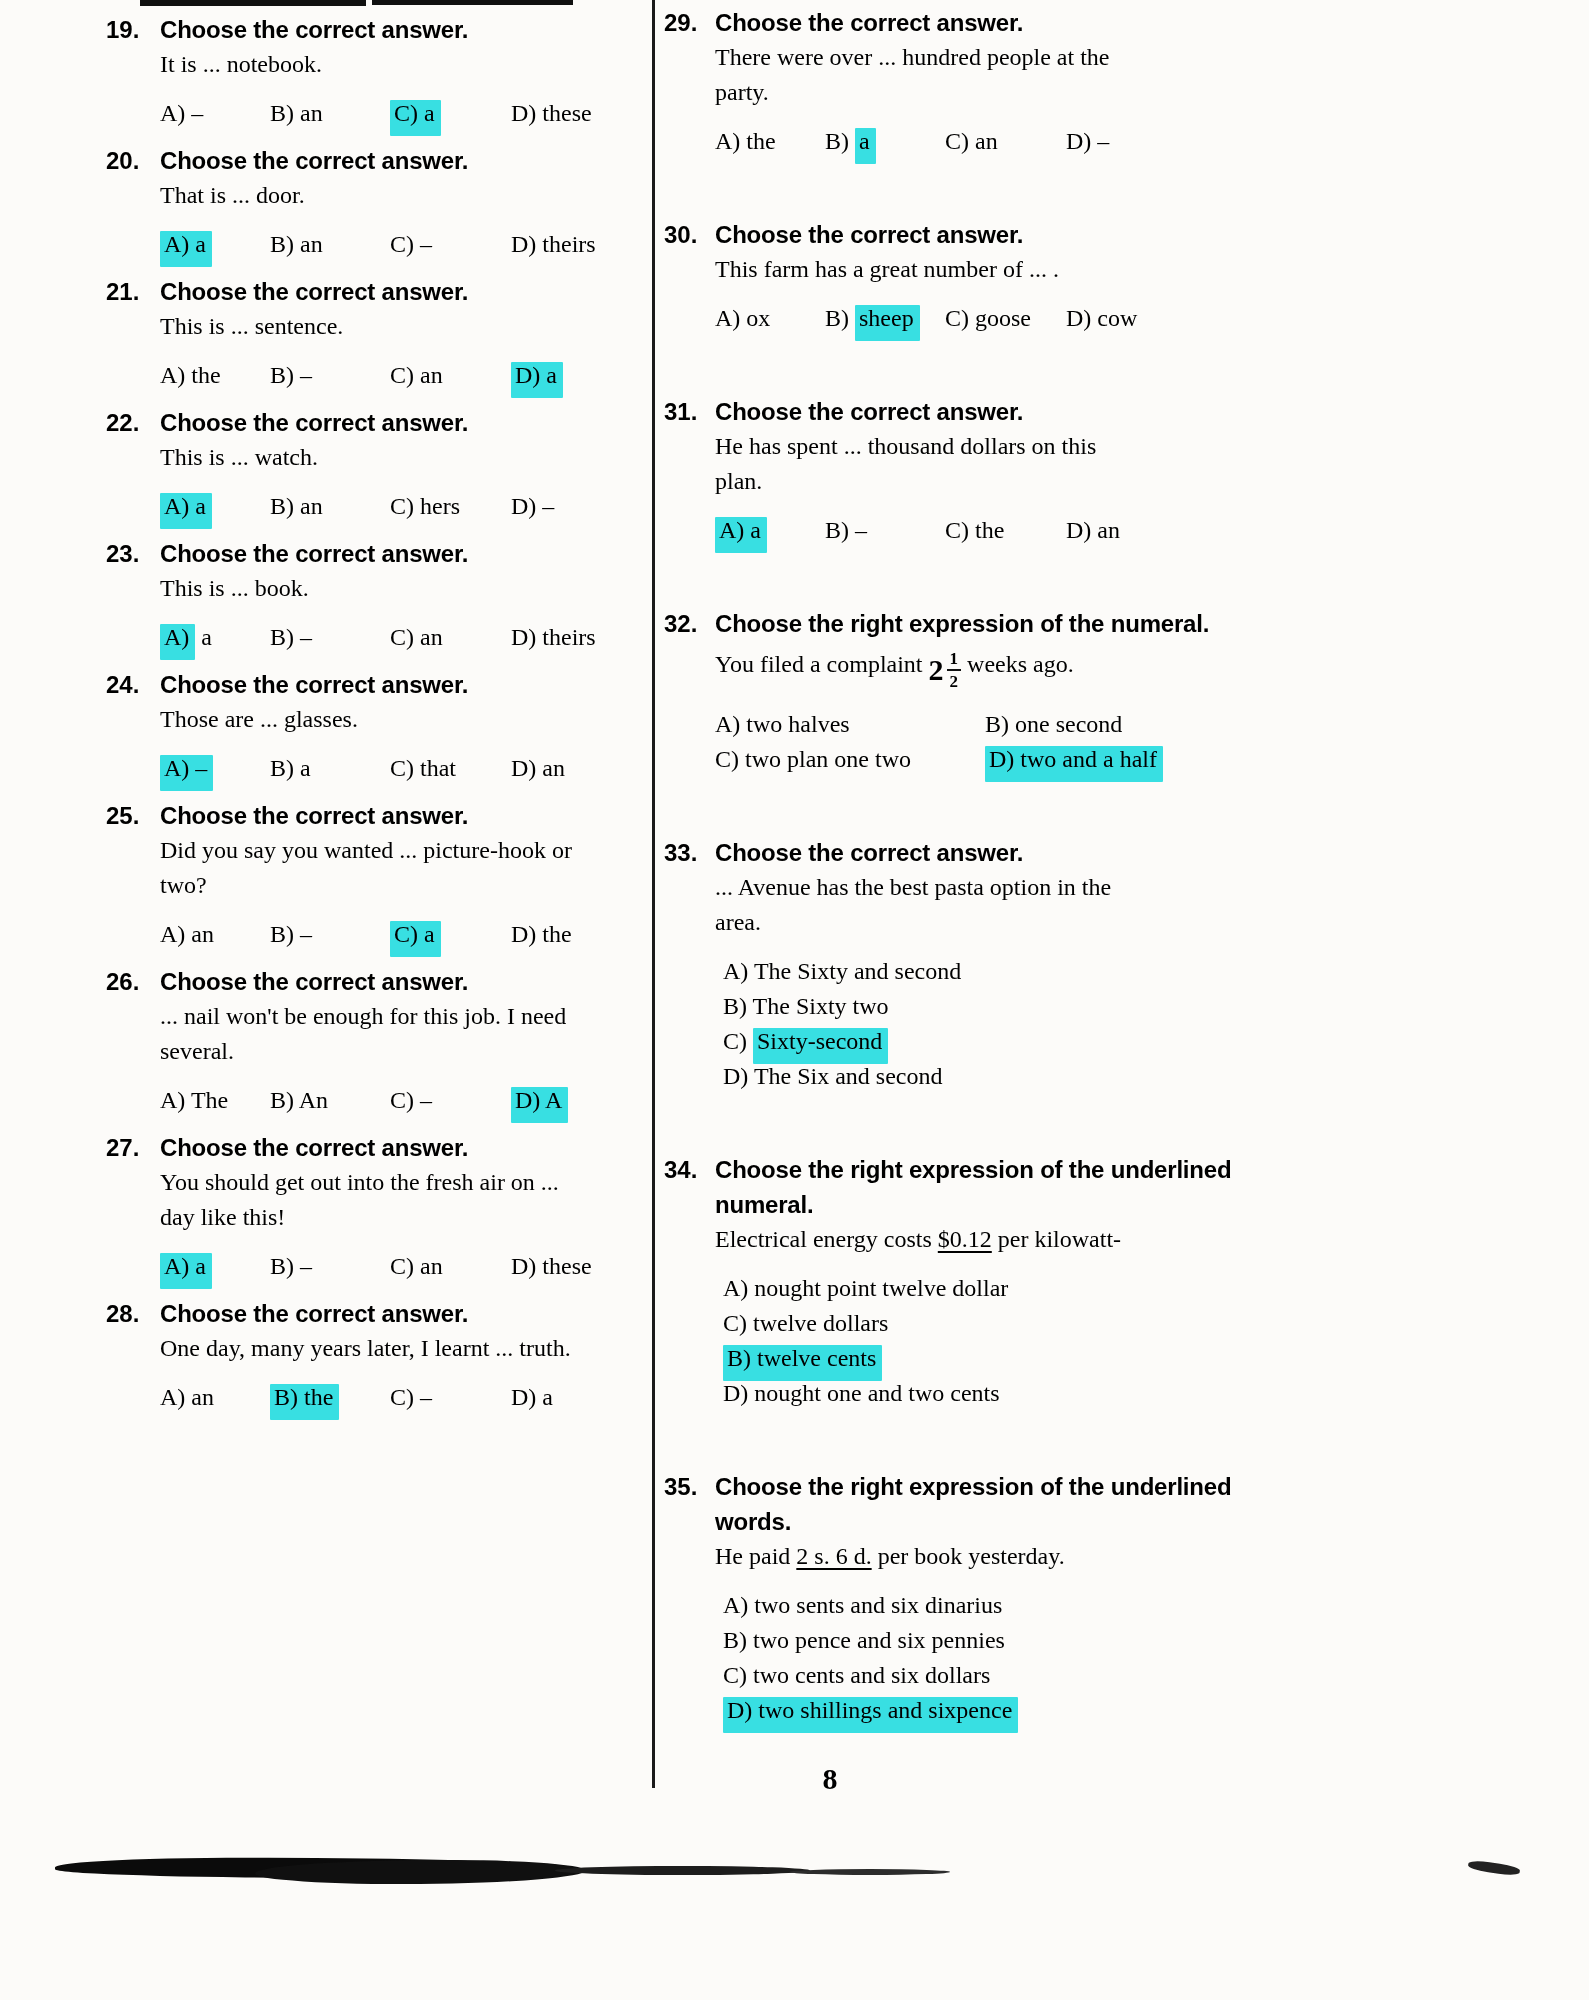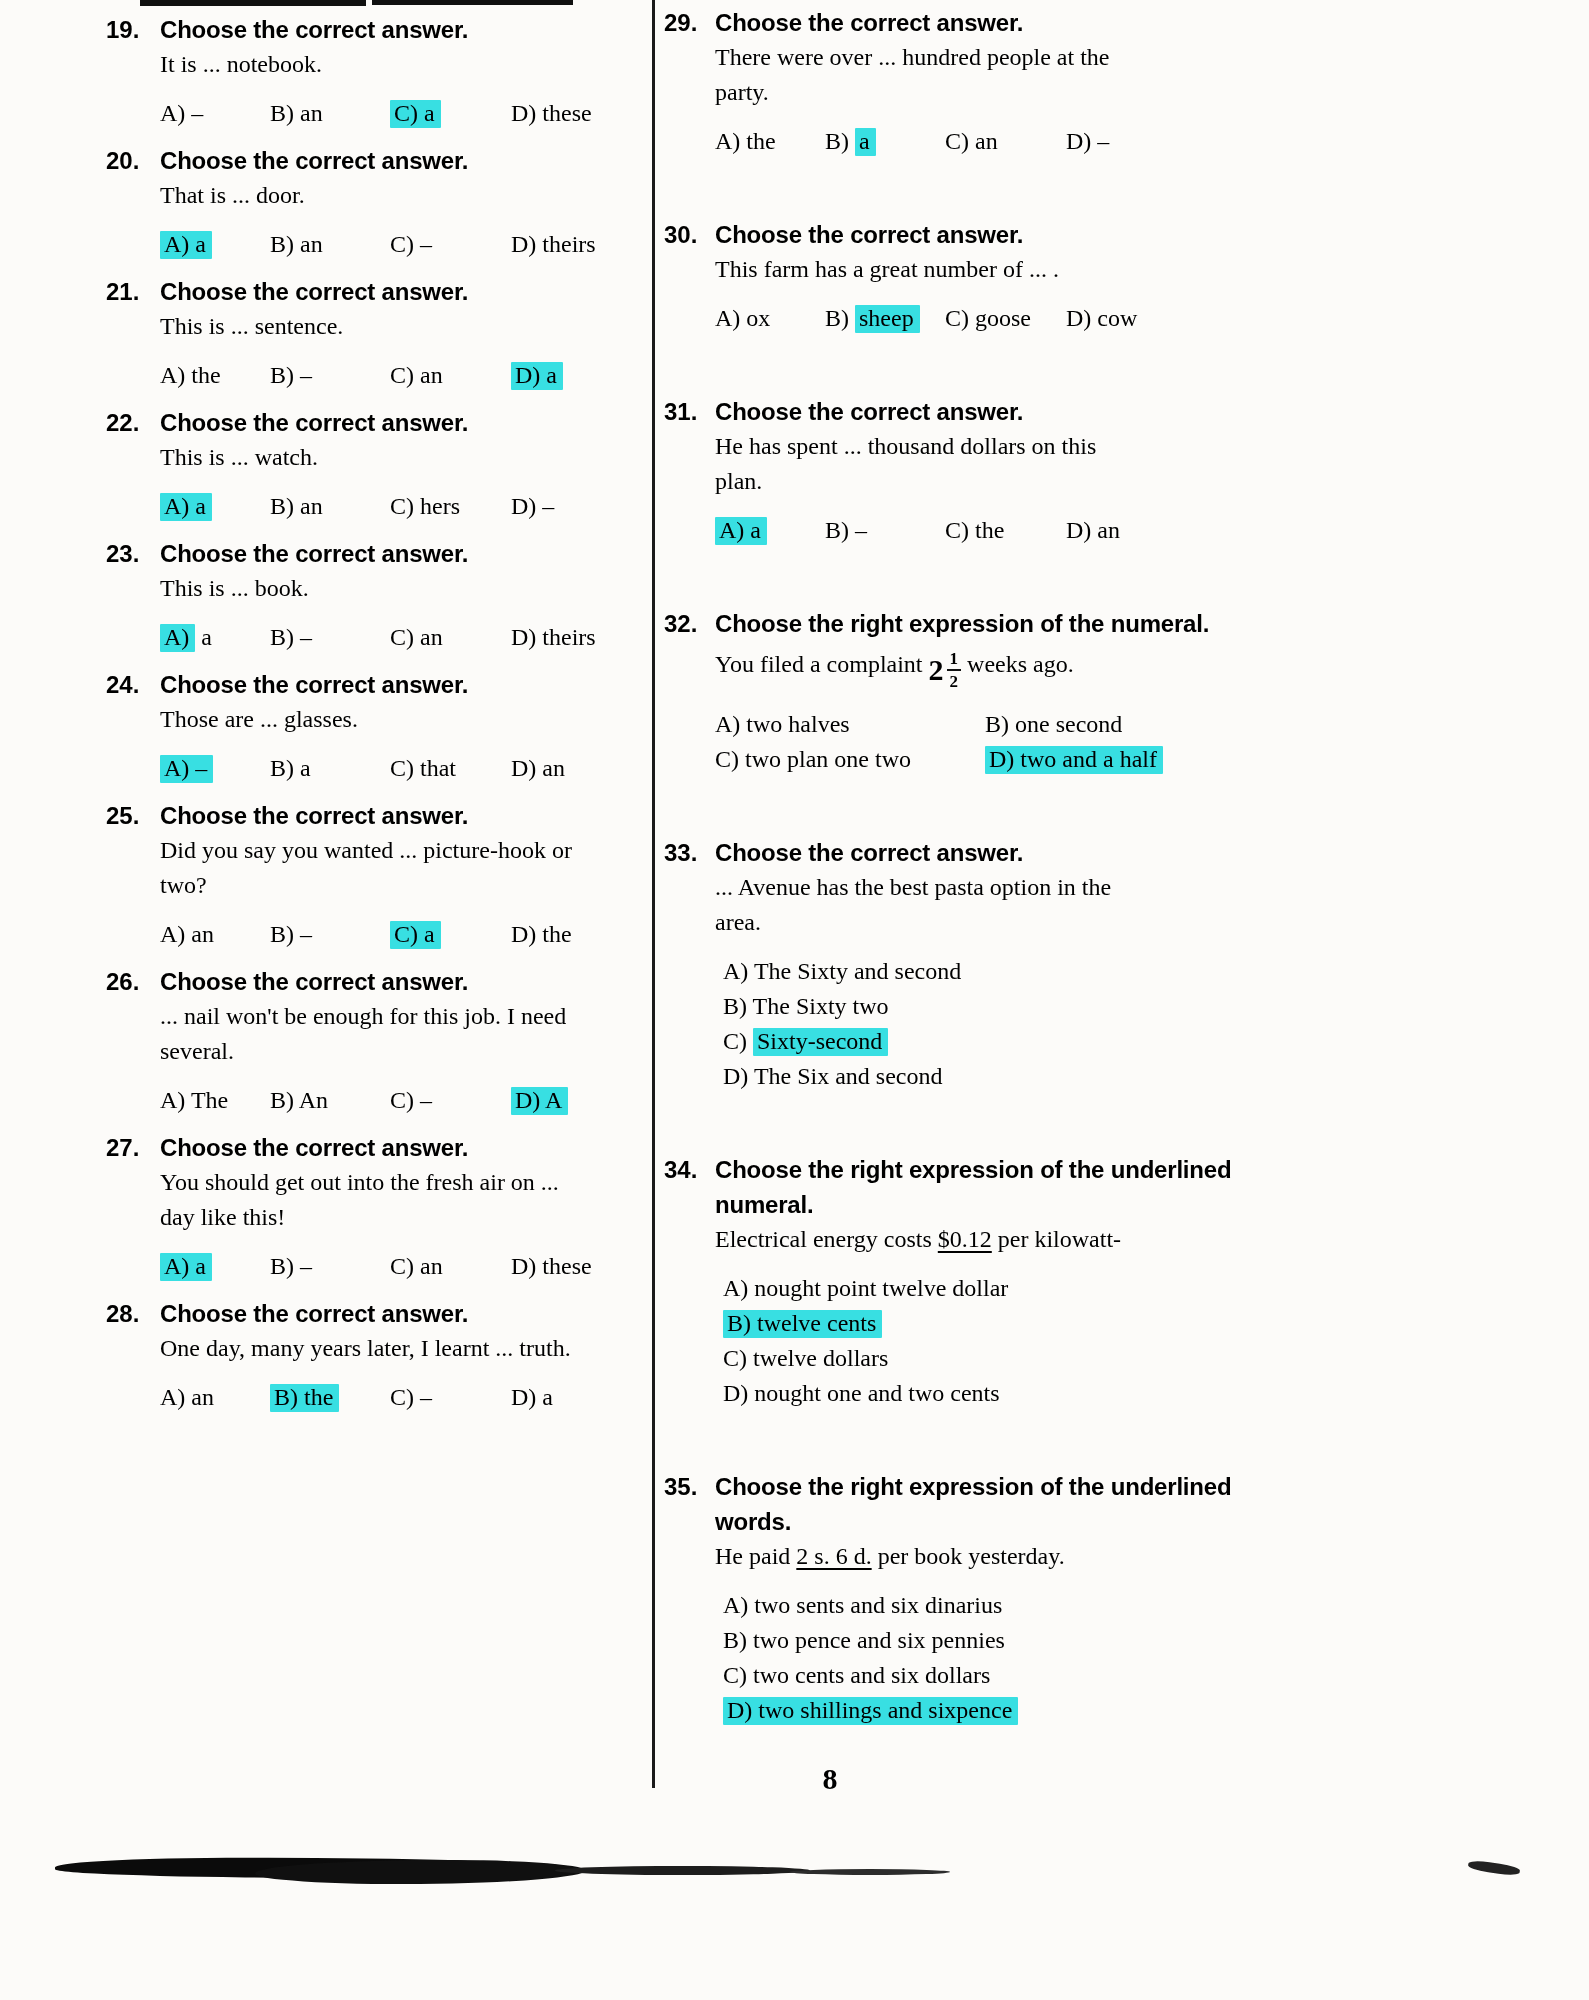--- a/index.html
+++ b/index.html
@@ -17,21 +17,21 @@
   .q-num{grid-column:1;grid-row:1;font:700 24px "Liberation Sans",sans-serif;line-height:35px;}
   .q-main{grid-column:2;}
   .q-prompt{font:700 24px "Liberation Sans",sans-serif;line-height:35px;white-space:nowrap;letter-spacing:-0.2px;}
   .q-body-line{font:400 24px "Liberation Serif",serif;line-height:35px;white-space:nowrap;}
   .q-body-line.tall{line-height:46px;}
   .opts{margin-top:14px;font:400 24px "Liberation Serif",serif;line-height:35px;}
   .opts.row4{display:grid;grid-template-columns:110px 120px 121px auto;}
   .opts.grid2{display:grid;grid-template-columns:270px auto;}
   .opts.list .opt{display:block;line-height:35px;margin-left:8px;}
   .opt{white-space:nowrap;}
-  .hl{background:#38dfe2;padding:0 6px 2px 4px;border-radius:1px;}
+  .hl{background:#38dfe2;padding:0 6px 10px 4px;border-radius:1px;}
   .u{text-decoration:underline;text-decoration-thickness:2px;text-underline-offset:4px;}
   .frac{display:inline-flex;align-items:center;font-weight:700;vertical-align:-8px;}
   .fw{font-size:30px;margin-right:3px;font-family:"Liberation Serif",serif;}
   .fst{display:inline-flex;flex-direction:column;align-items:center;font-size:17px;line-height:1;font-family:"Liberation Serif",serif;}
   .fn{border-bottom:2px solid #111;padding:0 3px 2px;}
   .fd{padding-top:2px;}
   .page-number{position:absolute;left:800px;top:1762px;width:60px;text-align:center;font:700 30px "Liberation Serif",serif;}
   .smudge{position:absolute;}
   .sm1{left:55px;top:1858px;width:520px;height:20px;background:#0b0b0b;border-radius:45% 55% 50% 50%/60% 50% 60% 40%;transform:rotate(.3deg);}
   .sm2{left:255px;top:1860px;width:330px;height:24px;background:#101010;border-radius:50%;transform:rotate(-.5deg);}
@@ -257,22 +257,22 @@
         </div>
       </div>
       <div class="q">
         <span class="q-num">34.</span>
         <div class="q-main">
           <div class="q-prompt">Choose the right expression of the underlined</div>
           <div class="q-prompt">numeral.</div>
           <div class="q-body-line"><span>Electrical energy costs </span><span class="u">$0.12</span><span> per kilowatt-</span></div>
           <div class="opts list">
             <span class="opt">A) nought point twelve dollar</span>
+            <span class="opt">C) twelve dollars</span>
             <span class="opt"><span class="hl">B) twelve cents</span></span>
-            <span class="opt">C) twelve dollars</span>
             <span class="opt">D) nought one and two cents</span>
           </div>
         </div>
       </div>
       <div class="q">
         <span class="q-num">35.</span>
         <div class="q-main">
           <div class="q-prompt">Choose the right expression of the underlined</div>
           <div class="q-prompt">words.</div>
           <div class="q-body-line"><span>He paid </span><span class="u">2 s. 6 d.</span><span> per book yesterday.</span></div>

